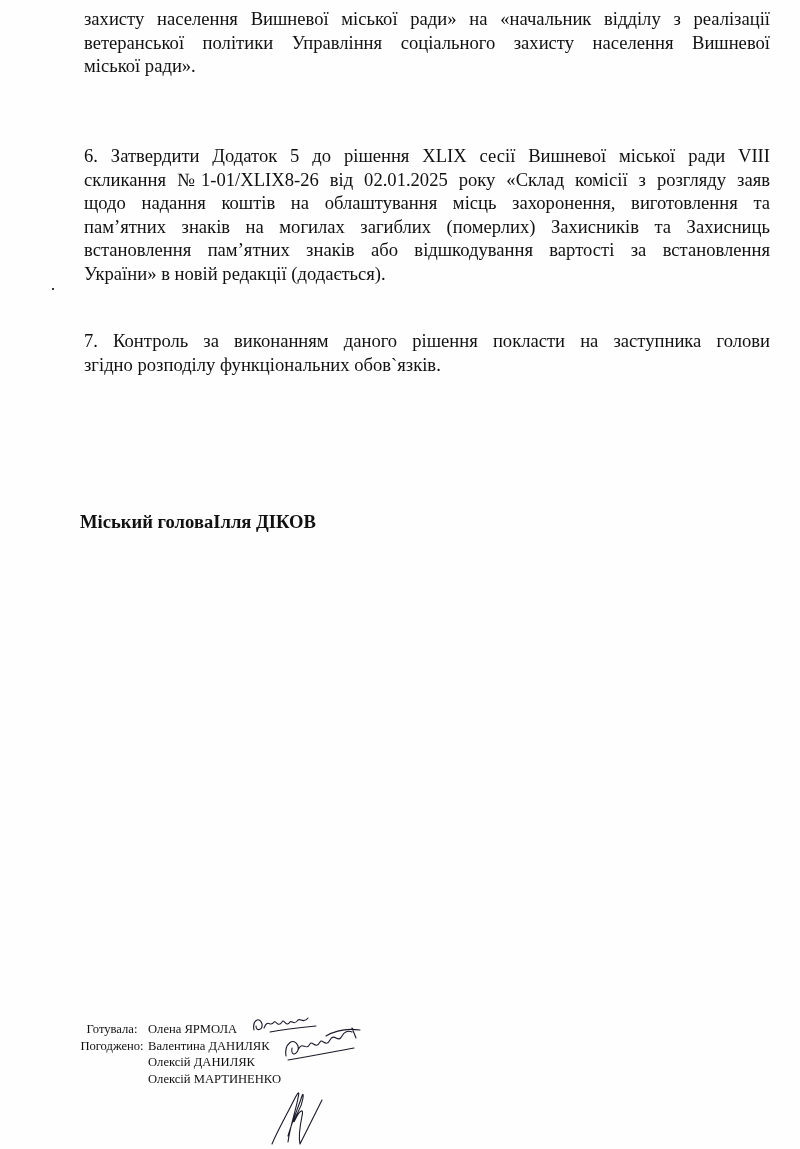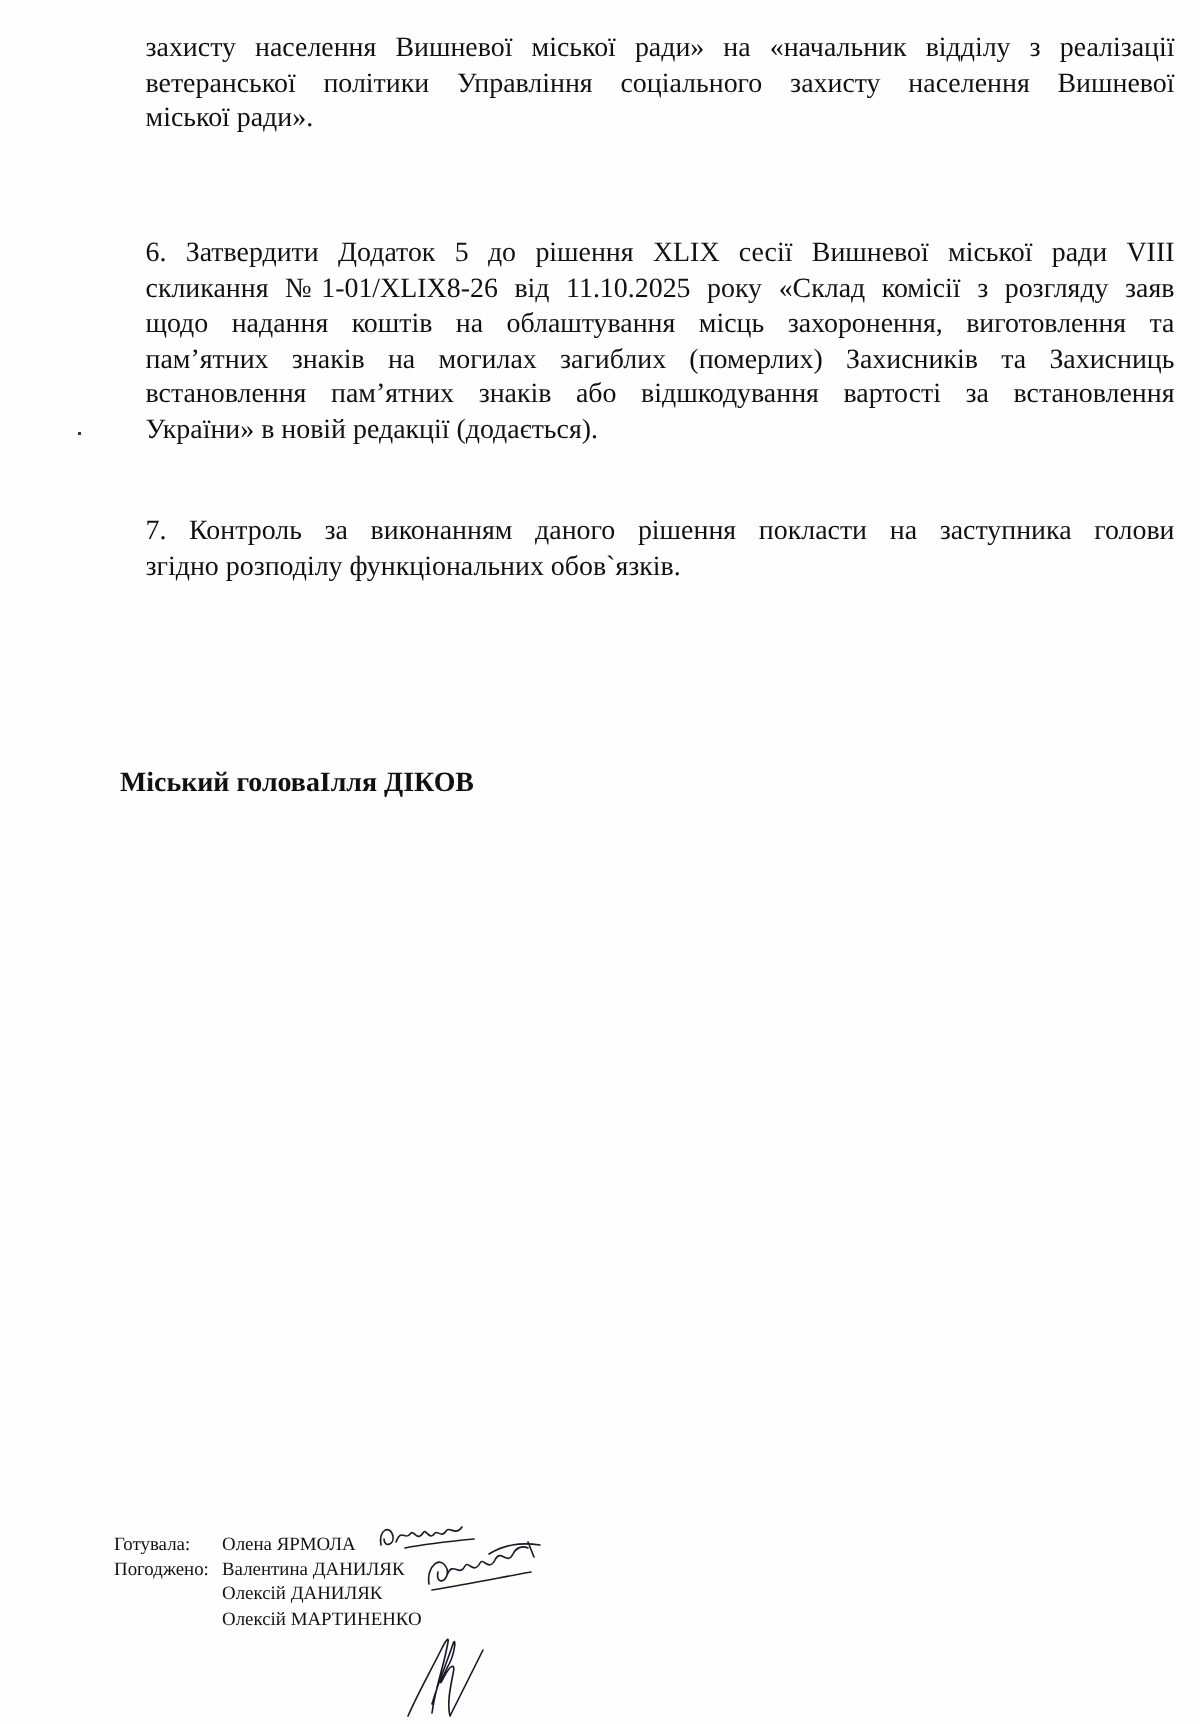--- a/index.html
+++ b/index.html
@@ -22,21 +22,21 @@
       background: #fefefe;
     }
     .para {
       position: absolute;
       left: 80px;
       width: 686px;
       font-size: 18.6px;
       line-height: 23.6px;
       text-align: justify;
       text-align-last: left;
-      margin: 17px;
+      margin: 4px;
     }
     .para .line {
       display: block;
       text-align: justify;
       text-align-last: justify;
       white-space: nowrap;
     }
     .para .line.last {
       text-align-last: left;
     }
@@ -63,20 +63,21 @@
       line-height: 16.6px;
       color: #111;
     }
     .footer-row {
       display: flex;
       white-space: nowrap;
     }
     .footer-label {
       width: 72px;
       display: inline-block;
+      text-align: center;
     }
     .footer-name {
       display: inline-block;
     }
     .scribble {
       position: absolute;
       pointer-events: none;
     }
     .speck {
       position: absolute;
@@ -90,21 +91,21 @@
 <div class="page">
 
   <div class="para" id="p-continued">
     <span class="line">захисту населення Вишневої міської ради» на «начальник відділу з реалізації</span>
     <span class="line">ветеранської політики Управління соціального захисту населення Вишневої</span>
     <span class="line last">міської ради».</span>
   </div>
 
   <div class="para" id="p-item6">
     <span class="line">6. Затвердити Додаток 5 до рішення XLIX сесії Вишневої міської ради VIII</span>
-    <span class="line">скликання №1-01/XLIX8-26 від 11.10.2025 року «Склад комісії з розгляду заяв</span>
+    <span class="line">скликання №1-01/XLIX8-26 від 02.01.2025 року «Склад комісії з розгляду заяв</span>
     <span class="line">щодо надання коштів на облаштування місць захоронення, виготовлення та</span>
     <span class="line">пам’ятних знаків на могилах загиблих (померлих) Захисників та Захисниць</span>
     <span class="line">встановлення пам’ятних знаків або відшкодування вартості за встановлення</span>
     <span class="line last">України» в новій редакції (додається).</span>
   </div>
 
   <div class="para" id="p-item7">
     <span class="line">7. Контроль за виконанням даного рішення покласти на заступника голови</span>
     <span class="line last">згідно розподілу функціональних обов`язків.</span>
   </div>

